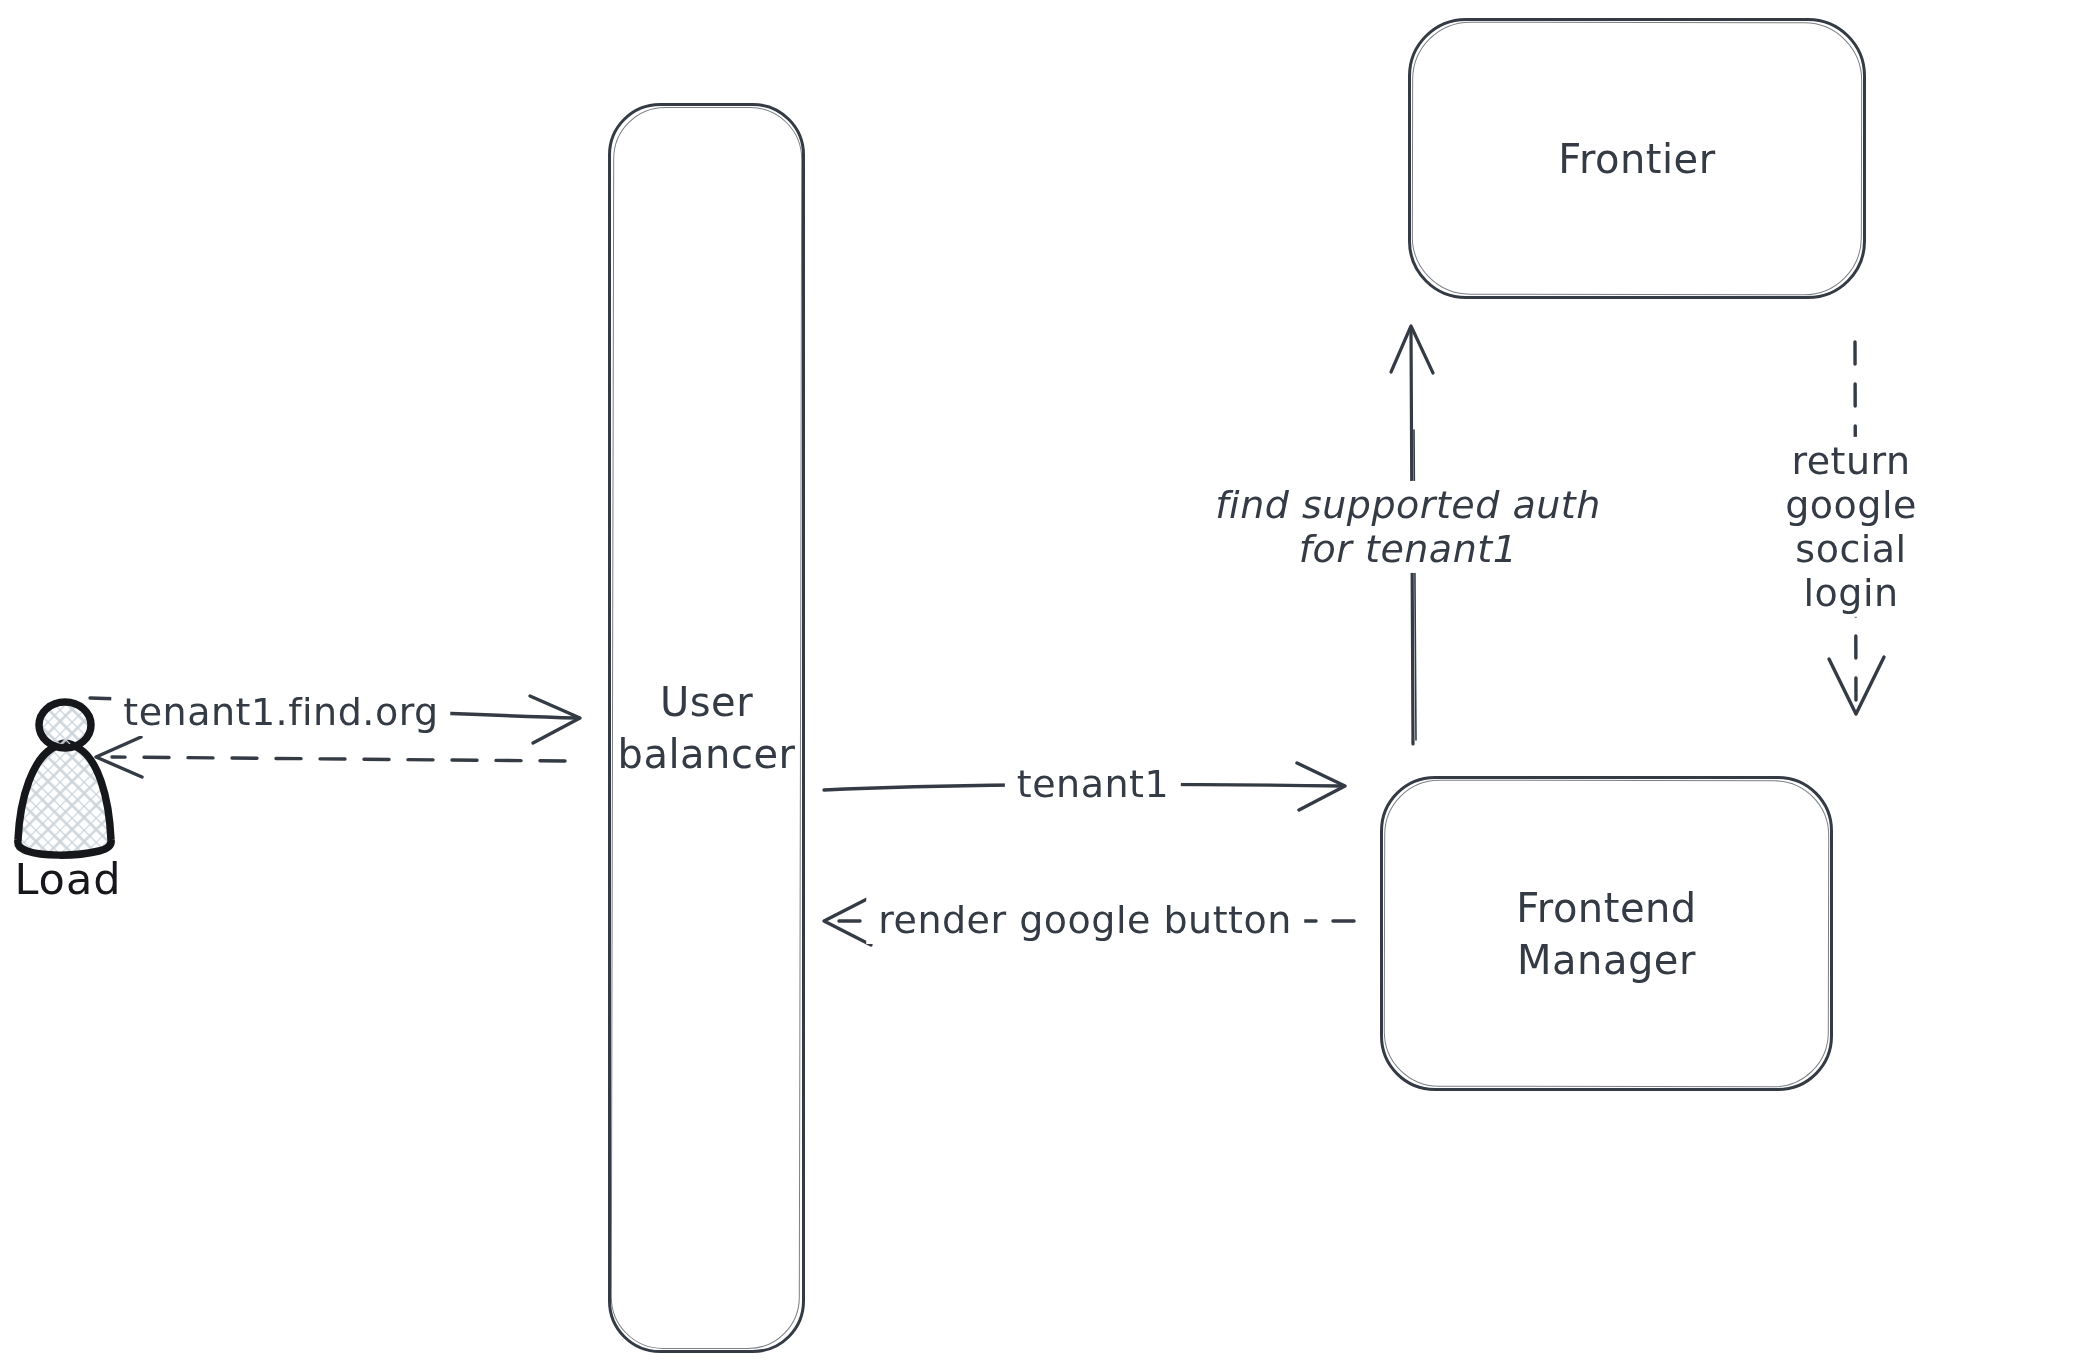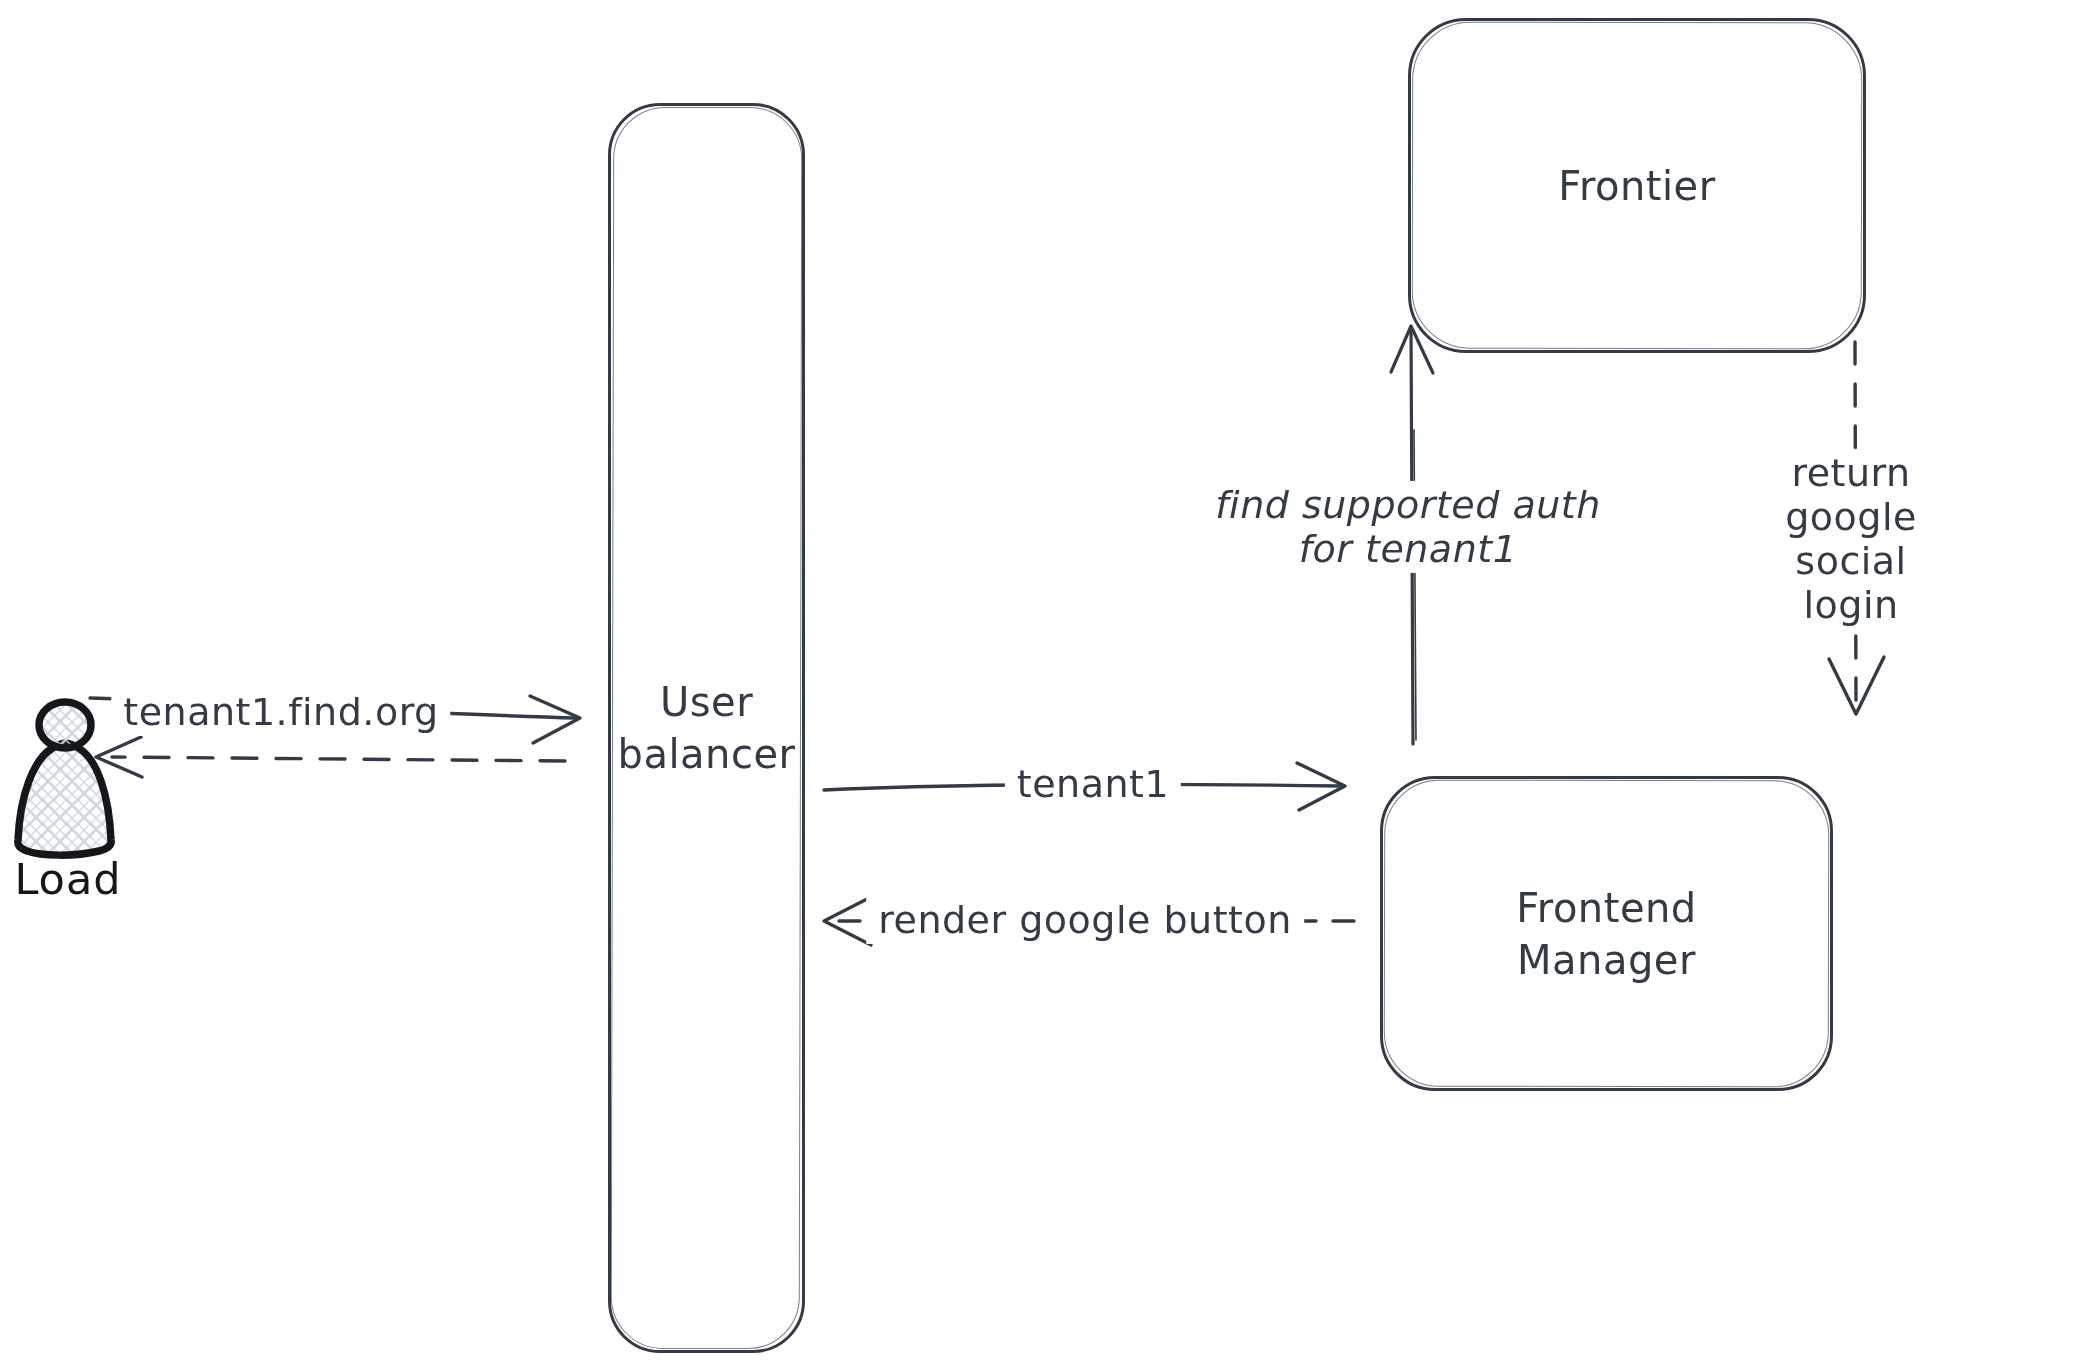--- a/index.html
+++ b/index.html
@@ -55,21 +55,21 @@
     left: 608px;
     top: 103px;
     width: 197px;
     height: 1250px;
     border-radius: 52px;
   }
   #frontier {
     left: 1408px;
     top: 18px;
     width: 458px;
-    height: 335px;
+    height: 281px;
     border-radius: 58px;
   }
   #frontend-manager {
     left: 1380px;
     top: 776px;
     width: 453px;
     height: 315px;
     border-radius: 55px;
     justify-content: center;
   }
@@ -83,21 +83,21 @@
     line-height: 1.16;
     color: #343b44;
     text-align: center;
     white-space: pre-line;
     letter-spacing: 0.5px;
   }
   #msg-user-to-lb    { left: 281px;  top: 712px; }
   #msg-lb-to-fm      { left: 1093px; top: 784px; text-align: right; }
   #msg-fm-to-lb      { left: 1085px; top: 920px; }
   #msg-fm-to-frontier{ left: 1408px; top: 527px; font-style: italic; }
-  #msg-frontier-to-fm{ left: 1851px; top: 527px; margin-top: 12px; }
+  #msg-frontier-to-fm{ left: 1851px; top: 527px; }
   
   .actor-label {
     position: absolute;
     transform: translate(-50%, -50%);
     font-size: 43px;
     color: #16171b;
     letter-spacing: 1px;
   }
   #user-label { left: 68px; top: 879px; }
 </style>

